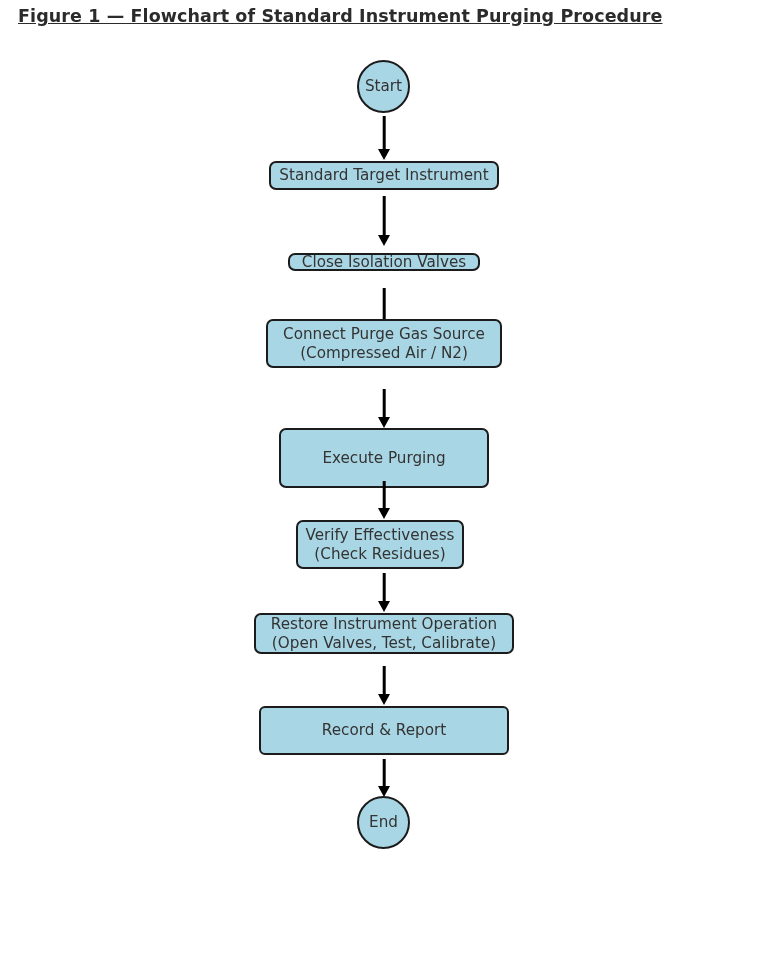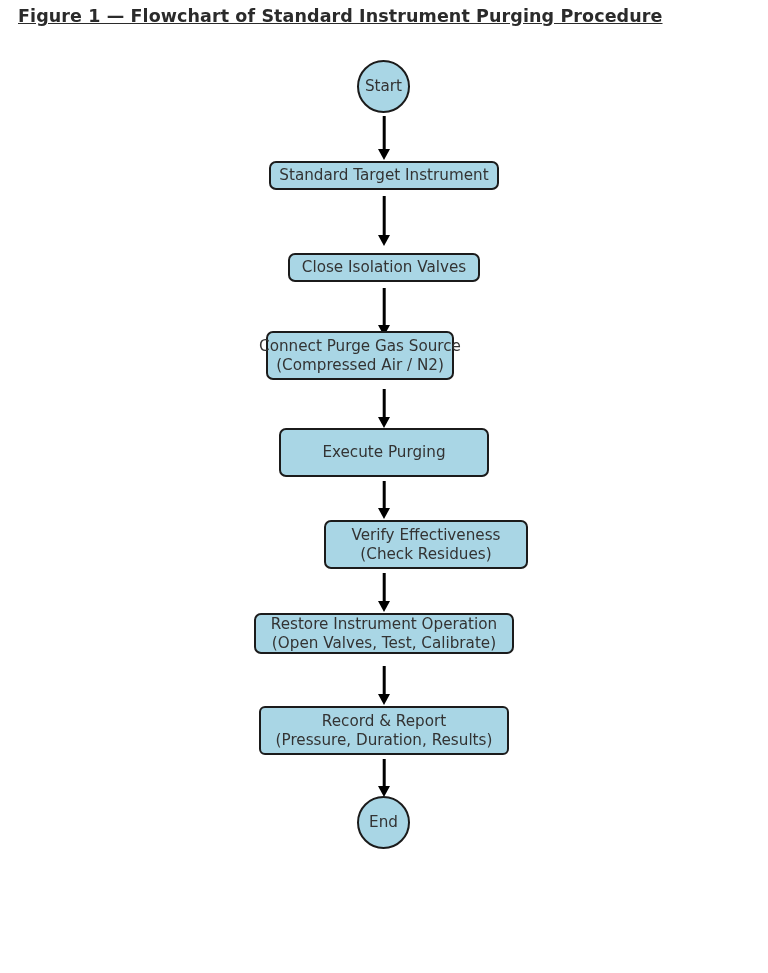--- a/index.html
+++ b/index.html
@@ -108,49 +108,49 @@
 
   <div class="node process" style="left:269px; top:161px; width:230px; height:29px;">
     <span class="node-line">Standard Target Instrument</span>
   </div>
 
   <div class="arrow" style="left:384px; top:196px; height:50px;">
     <div class="arrow-shaft" style="height:39px;"></div>
     <div class="arrow-head"></div>
   </div>
 
-  <div class="node process" style="left:288px; top:253px; width:192px; height:29px;">
+  <div class="node process" style="left:288px; top:253px; width:192px; height:18px;">
     <span class="node-line">Close Isolation Valves</span>
   </div>
 
   <div class="arrow" style="left:384px; top:288px; height:48px;">
     <div class="arrow-shaft" style="height:37px;"></div>
     <div class="arrow-head"></div>
   </div>
 
-  <div class="node process" style="left:266px; top:331px; width:188px; height:49px;">
+  <div class="node process" style="left:266px; top:319px; width:236px; height:49px;">
     <span class="node-line">Connect Purge Gas Source</span>
     <span class="node-line">(Compressed Air / N2)</span>
   </div>
 
   <div class="arrow" style="left:384px; top:389px; height:39px;">
     <div class="arrow-shaft" style="height:28px;"></div>
     <div class="arrow-head"></div>
   </div>
 
-  <div class="node process" style="left:279px; top:428px; width:210px; height:49px;gap:39px;">
+  <div class="node process" style="left:279px; top:428px; width:210px; height:60px;gap:39px;">
     <span class="node-line">Execute Purging</span>
   </div>
 
   <div class="arrow" style="left:384px; top:481px; height:38px;">
     <div class="arrow-shaft" style="height:27px;"></div>
     <div class="arrow-head"></div>
   </div>
 
-  <div class="node process" style="left:296px; top:520px; width:204px; height:49px;margin-left:28px;">
+  <div class="node process" style="left:296px; top:520px; width:168px; height:49px;">
     <span class="node-line">Verify Effectiveness</span>
     <span class="node-line">(Check Residues)</span>
   </div>
 
   <div class="arrow" style="left:384px; top:573px; height:39px;">
     <div class="arrow-shaft" style="height:28px;"></div>
     <div class="arrow-head"></div>
   </div>
 
   <div class="node process" style="left:254px; top:613px; width:260px; height:41px;">
@@ -158,21 +158,20 @@
     <span class="node-line">(Open Valves, Test, Calibrate)</span>
   </div>
 
   <div class="arrow" style="left:384px; top:666px; height:39px;">
     <div class="arrow-shaft" style="height:28px;"></div>
     <div class="arrow-head"></div>
   </div>
 
   <div class="node process" style="left:259px; top:706px; width:250px; height:49px;border-radius:6px;">
     <span class="node-line">Record &amp; Report</span>
-    <span class="node-line">(Pressure, Duration, Results)</span>
   </div>
 
   <div class="arrow" style="left:384px; top:759px; height:38px;">
     <div class="arrow-shaft" style="height:27px;"></div>
     <div class="arrow-head"></div>
   </div>
 
   <div class="node terminal" style="left:357px; top:796px; width:53px; height:53px;align-items:center;">
     <span class="node-line">End</span>
   </div>

